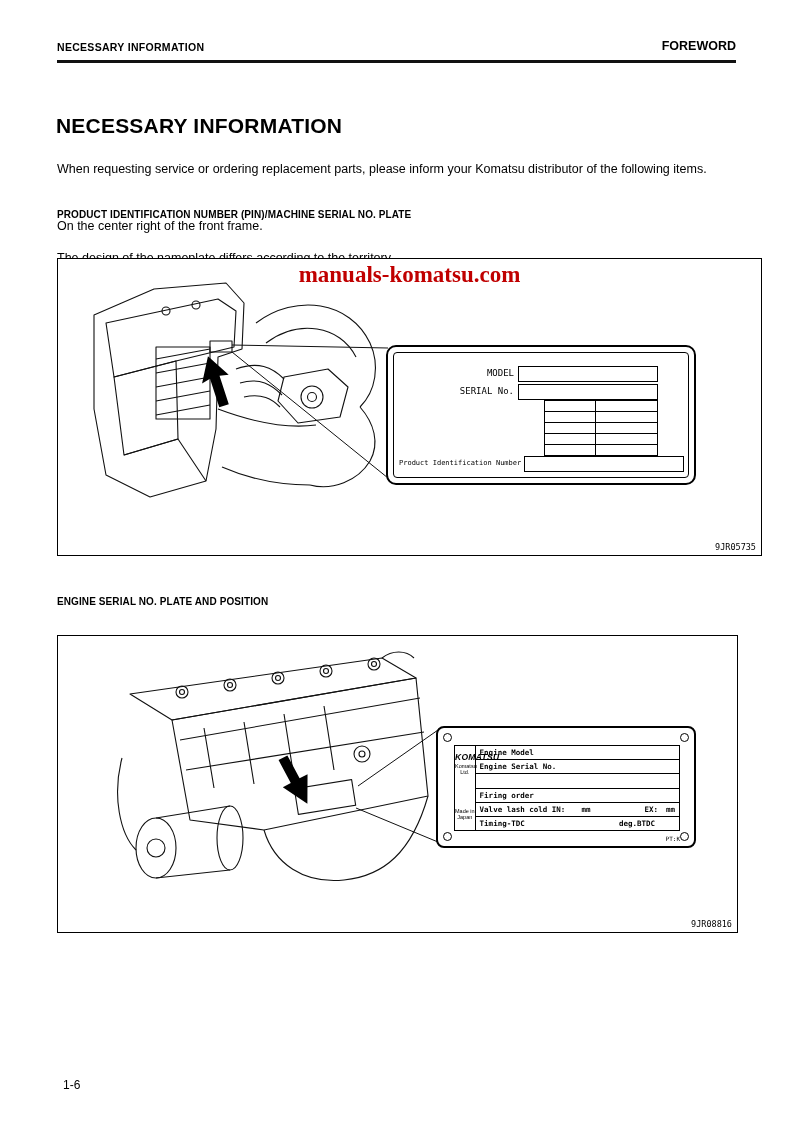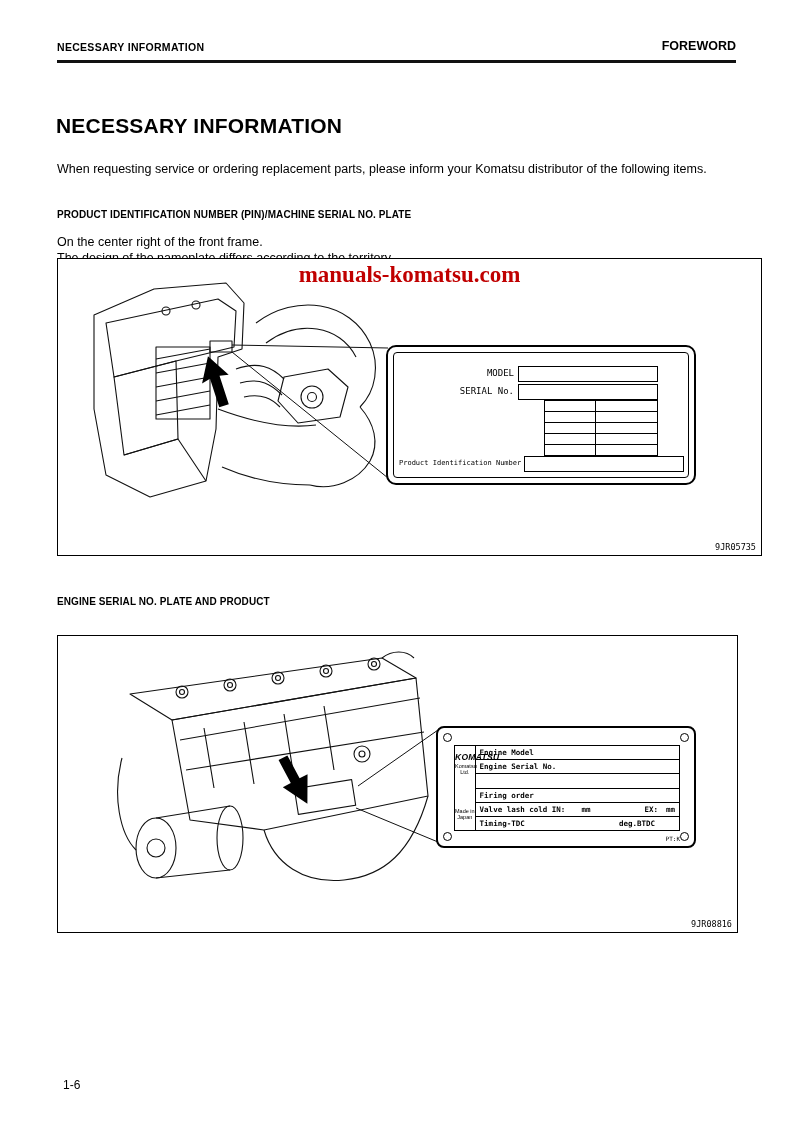--- a/index.html
+++ b/index.html
@@ -10,21 +10,21 @@
   .hdr-left{position:absolute;left:57px;top:41px;font-size:10.5px;font-weight:bold;letter-spacing:.3px;}
   .hdr-right{position:absolute;right:57px;top:39px;font-size:12.5px;font-weight:bold;margin-left:31px;}
   .hdr-rule{position:absolute;left:57px;right:57px;top:60px;height:2.5px;background:#111;}
 
   
   .title{position:absolute;left:56px;top:100px;font-size:21px;font-weight:bold;letter-spacing:.2px;}
   .intro{position:absolute;left:57px;top:146px;width:684px;font-size:12.5px;line-height:1.75;}
   .sec-h{position:absolute;left:57px;font-size:10px;font-weight:bold;letter-spacing:.1px;}
   .sec1-h{top:201px;} .sec2-h{top:588px;}
   .body-line{position:absolute;left:57px;font-size:12.5px;}
-  .sec1-l1{top:222px;} .sec1-l2{top:238px;} .sec2-l1{top:608px;}
+  .sec1-l1{top:206px;} .sec1-l2{top:238px;} .sec2-l1{top:608px;}
 
   
   .figure{position:absolute;left:57px;width:679px;height:296px;border:1px solid #000;background:#fff;}
   .fig1{top:258px;padding-left:24px;} .fig2{top:635px;}
   .figsvg{position:absolute;left:0;top:0;}
   .figcode{position:absolute;right:5px;bottom:3px;font-size:8.5px;font-family:"DejaVu Sans Mono",monospace;}
   .watermark{position:absolute;left:0;right:0;top:3px;text-align:center;
              font-family:"Liberation Serif","DejaVu Serif",serif;font-size:23px;font-weight:bold;color:#c00000;}
 
   
@@ -129,21 +129,21 @@
           <div class="p1-vline"></div>
         </div>
         <span class="p1-label p1-lab-pin">Product Identification Number</span>
         <span class="p1-box p1-box-pin"></span>
       </div>
     </div>
 
     <div class="figcode">9JR05735</div>
   </div>
 
-  <h2 class="sec-h sec2-h">ENGINE SERIAL NO. PLATE AND PRODUCT</h2>
+  <h2 class="sec-h sec2-h">ENGINE SERIAL NO. PLATE AND POSITION</h2>
 
   <div class="figure fig2">
     <svg class="figsvg" width="679" height="296" viewBox="0 0 679 296">
       <g fill="none" stroke="#111" stroke-width="1.1" stroke-linejoin="round">
         <path d="M72,58 L324,22 L358,42 L114,84 Z"></path>
         <circle cx="124" cy="56" r="6"></circle>
           <circle cx="124" cy="56" r="2.5"></circle>
         <circle cx="172" cy="49" r="6"></circle>
           <circle cx="172" cy="49" r="2.5"></circle>
         <circle cx="220" cy="42" r="6"></circle>

